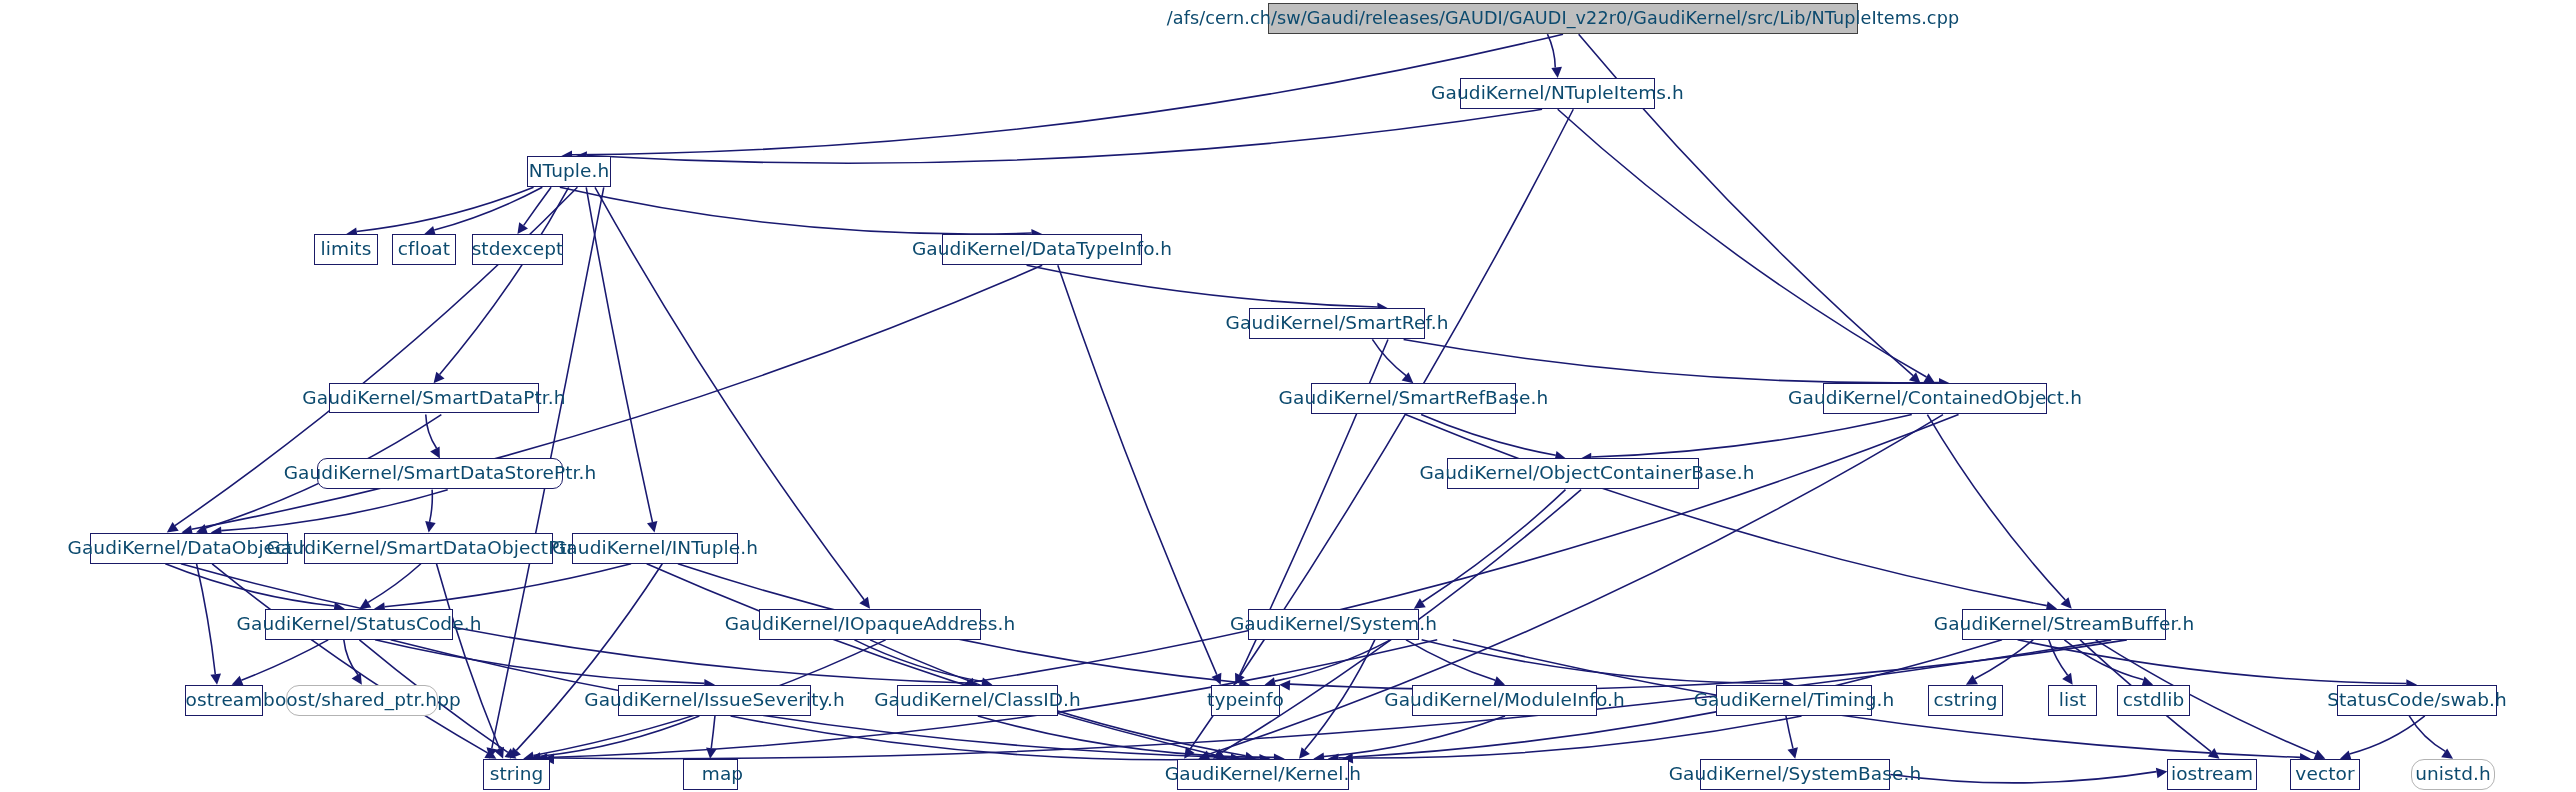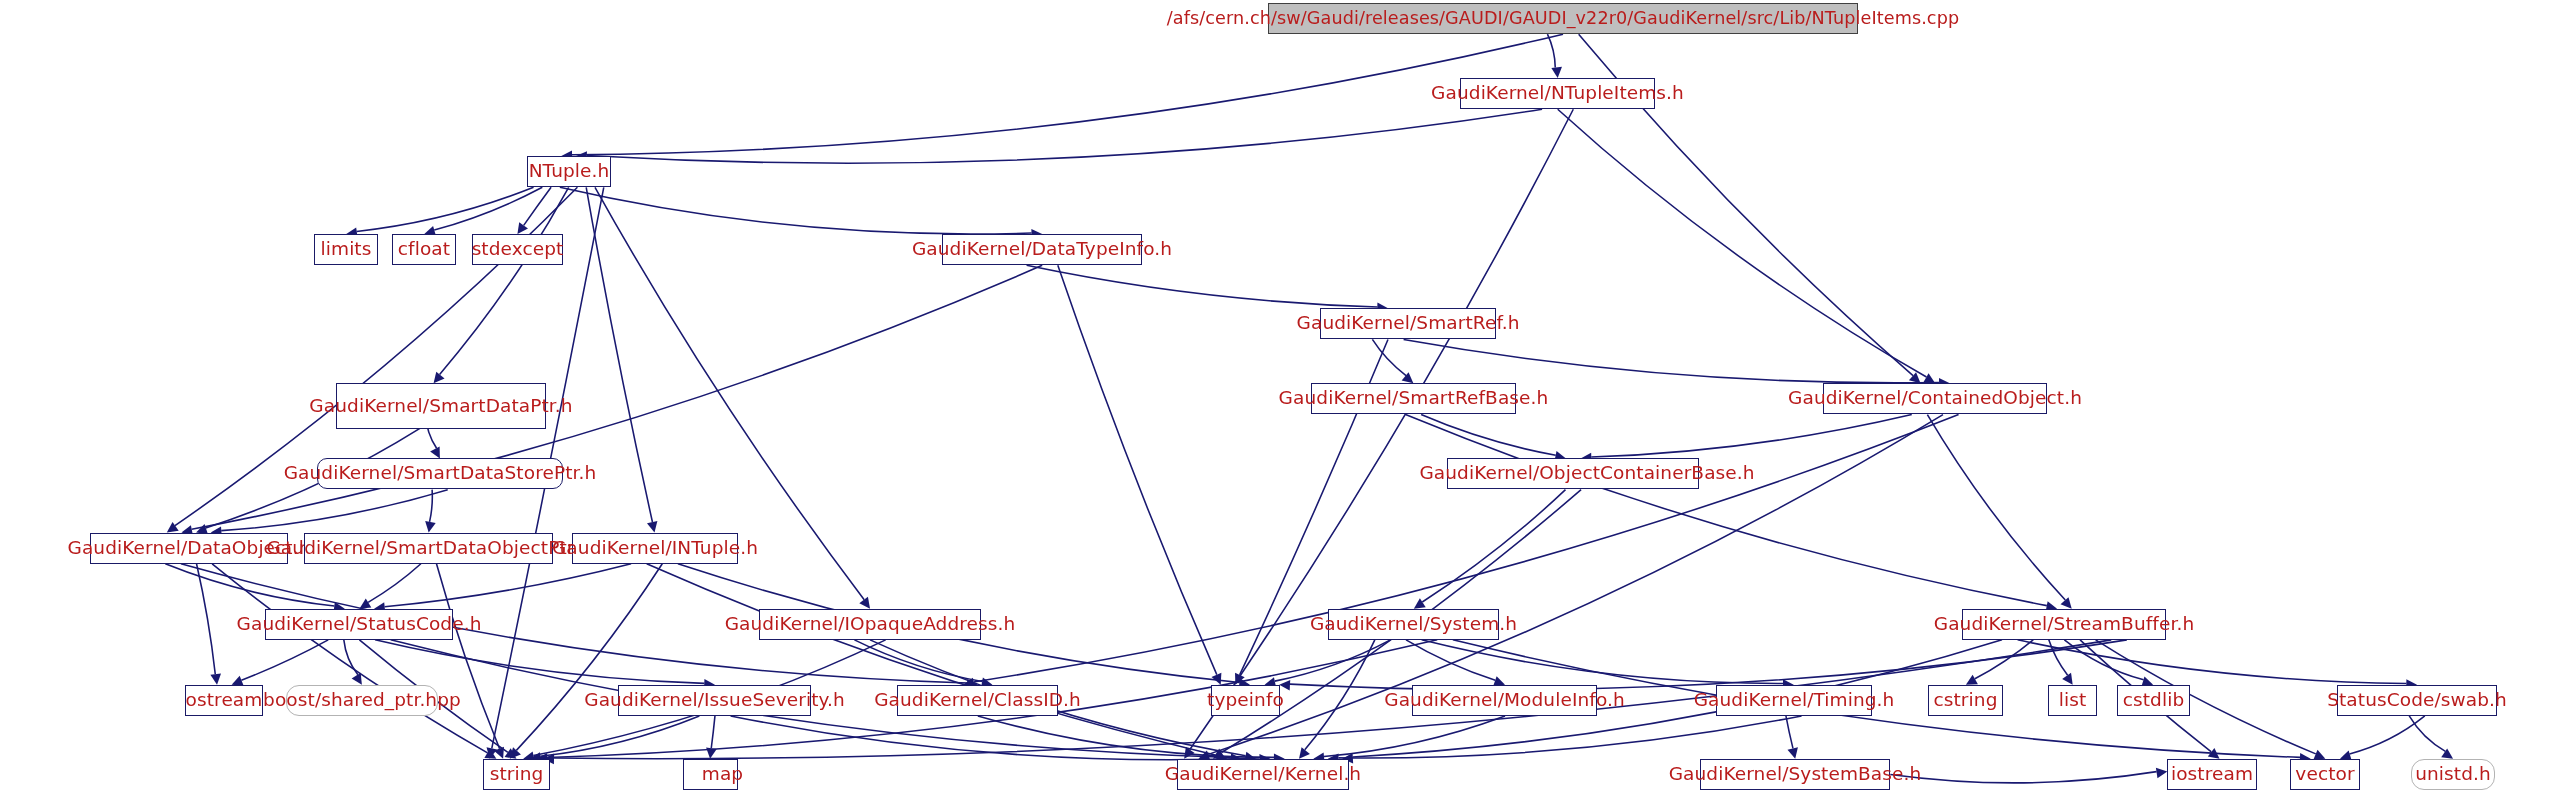--- a/index.html
+++ b/index.html
@@ -23,21 +23,21 @@
     height: 793px;
   }
   .node {
     position: absolute;
     box-sizing: border-box;
     display: flex;
     align-items: center;
     justify-content: center;
     border: 1px solid #1a1a66;
     background: #ffffff;
-    color: #b91c1c;
+    color: #0c4a6e;
     font-size: 18.5px;
     line-height: 1;
     white-space: nowrap;
     letter-spacing: 0.1px;
   }
   .node.root {
     background: #bfbfbf;
     border-color: #404040;
   }
   .node.dim {
@@ -221,24 +221,24 @@
       </div>
       <div class="node" style="left: 392px; top: 234px; width: 64px; height: 31px;">
         <span class="node-label">cfloat</span>
       </div>
       <div class="node" style="left: 472px; top: 234px; width: 91px; height: 31px;">
         <span class="node-label">stdexcept</span>
       </div>
       <div class="node" style="left: 942px; top: 234px; width: 200px; height: 31px;">
         <span class="node-label">GaudiKernel/DataTypeInfo.h</span>
       </div>
-      <div class="node" style="left: 1320px; top: 308px; width: 176px; height: 31px;">
+      <div class="node" style="left: 1249px; top: 308px; width: 176px; height: 31px;">
         <span class="node-label">GaudiKernel/SmartRef.h</span>
       </div>
-      <div class="node" style="left: 329px; top: 383px; width: 210px; height: 46px; margin-left: 7px;">
+      <div class="node" style="left: 329px; top: 383px; width: 210px; height: 30px;">
         <span class="node-label">GaudiKernel/SmartDataPtr.h</span>
       </div>
       <div class="node" style="left: 1311px; top: 383px; width: 205px; height: 31px;">
         <span class="node-label">GaudiKernel/SmartRefBase.h</span>
       </div>
       <div class="node" style="left: 1823px; top: 383px; width: 224px; height: 31px;">
         <span class="node-label">GaudiKernel/ContainedObject.h</span>
       </div>
       <div class="node" style="left: 317px; top: 458px; width: 246px; height: 31px; border-radius: 10px;">
         <span class="node-label">GaudiKernel/SmartDataStorePtr.h</span>
@@ -254,21 +254,21 @@
       </div>
       <div class="node" style="left: 572px; top: 533px; width: 166px; height: 31px;">
         <span class="node-label">GaudiKernel/INTuple.h</span>
       </div>
       <div class="node" style="left: 265px; top: 609px; width: 188px; height: 31px;">
         <span class="node-label">GaudiKernel/StatusCode.h</span>
       </div>
       <div class="node" style="left: 759px; top: 609px; width: 222px; height: 31px;">
         <span class="node-label">GaudiKernel/IOpaqueAddress.h</span>
       </div>
-      <div class="node" style="left: 1328px; top: 609px; width: 171px; height: 31px;">
+      <div class="node" style="left: 1248px; top: 609px; width: 171px; height: 31px;">
         <span class="node-label">GaudiKernel/System.h</span>
       </div>
       <div class="node" style="left: 1962px; top: 609px; width: 204px; height: 31px;">
         <span class="node-label">GaudiKernel/StreamBuffer.h</span>
       </div>
       <div class="node" style="left: 185px; top: 685px; width: 78px; height: 31px;">
         <span class="node-label">ostream</span>
       </div>
       <div class="node dim" style="left: 286px; top: 685px; width: 152px; height: 31px;">
         <span class="node-label">boost/shared_ptr.hpp</span>

